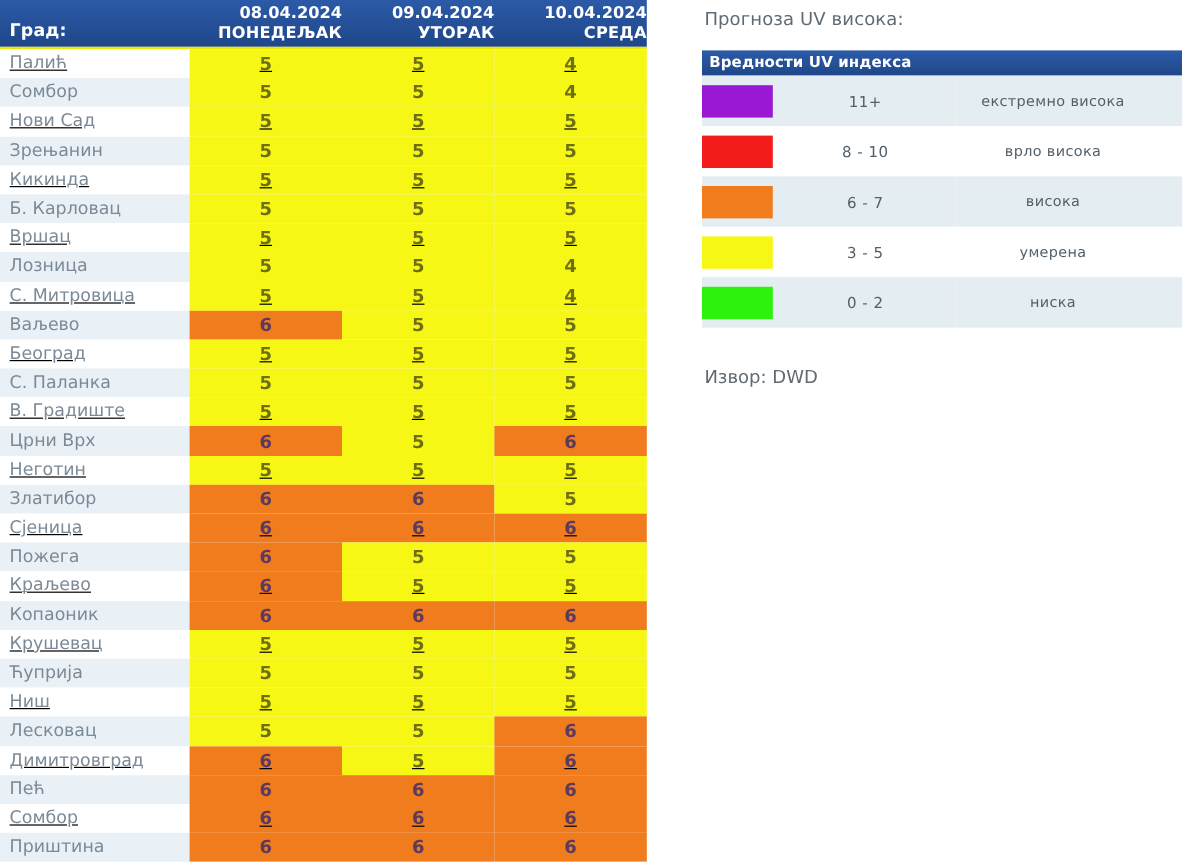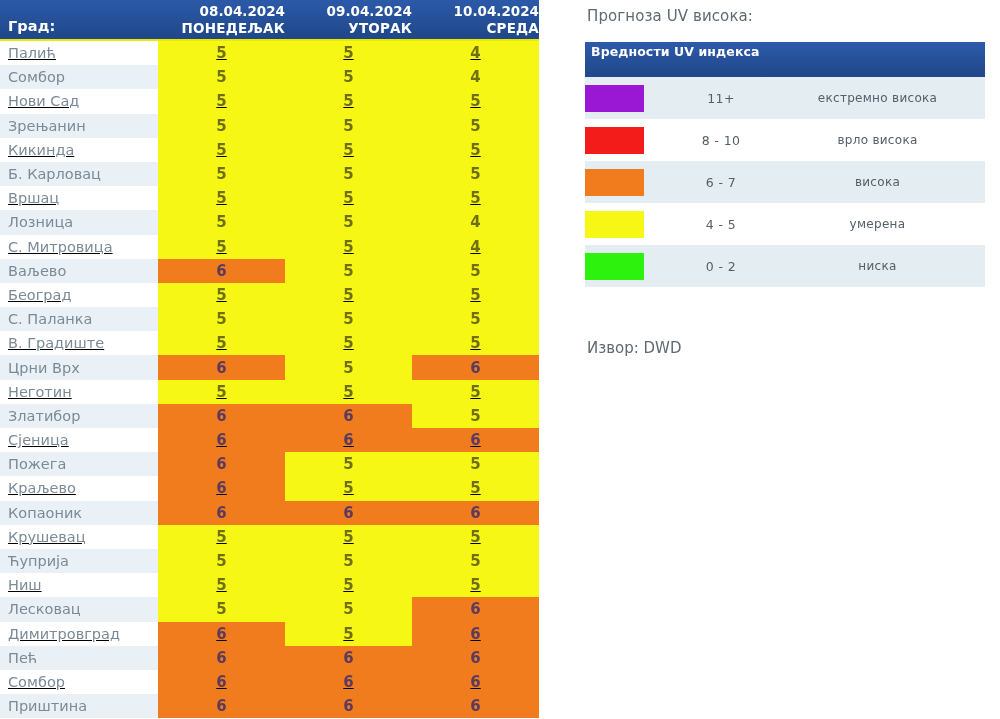--- a/index.html
+++ b/index.html
@@ -112,21 +112,21 @@
     width: 400px;
     border-collapse: collapse;
   }
   #legend-table .lg-head {
     background: linear-gradient(#2d5ba9, #1f4789);
   }
   #legend-table .lg-head td {
     color: #ffffff;
     font-size: 12.5px;
     font-weight: bold;
-    padding: 2px 0 18px 6px;
+    padding: 2px 0 4px 6px;
     letter-spacing: .1px;
   }
   #legend-table tr.lg-row { height: 42px; }
   #legend-table tr.lg-row.odd  { background: #e4edf2; }
   #legend-table tr.lg-row.even { background: #ffffff; }
 
   .lg-swatch-cell {
     width: 60px;
     padding: 0;
   }
@@ -144,21 +144,21 @@
   }
   .lg-desc {
     text-align: center;
     font-size: 12px;
     color: #53606a;
     letter-spacing: .3px;
     padding-right: 28px;
   }
 
   #source-line {
-    margin-top: 52px;
+    margin-top: 32px;
     font-size: 15px;
     color: #5f6a72;
     padding-left: 2px;
   }
 </style>
 </head>
 <body>
 
 <div id="forecast-table">
 
@@ -377,21 +377,21 @@
           <td class="lg-swatch-cell">
             <span class="lg-swatch" style="background: rgb(240, 124, 30);"></span>
           </td>
           <td class="lg-range">6 - 7</td>
           <td class="lg-desc">висока</td>
         </tr>
         <tr class="lg-row even">
           <td class="lg-swatch-cell">
             <span class="lg-swatch" style="background: rgb(247, 247, 21);"></span>
           </td>
-          <td class="lg-range">4 - 5</td>
+          <td class="lg-range">3 - 5</td>
           <td class="lg-desc">умерена</td>
         </tr>
         <tr class="lg-row odd">
           <td class="lg-swatch-cell">
             <span class="lg-swatch" style="background: rgb(44, 242, 13);"></span>
           </td>
           <td class="lg-range">0 - 2</td>
           <td class="lg-desc">ниска</td>
         </tr>
       </tbody>

